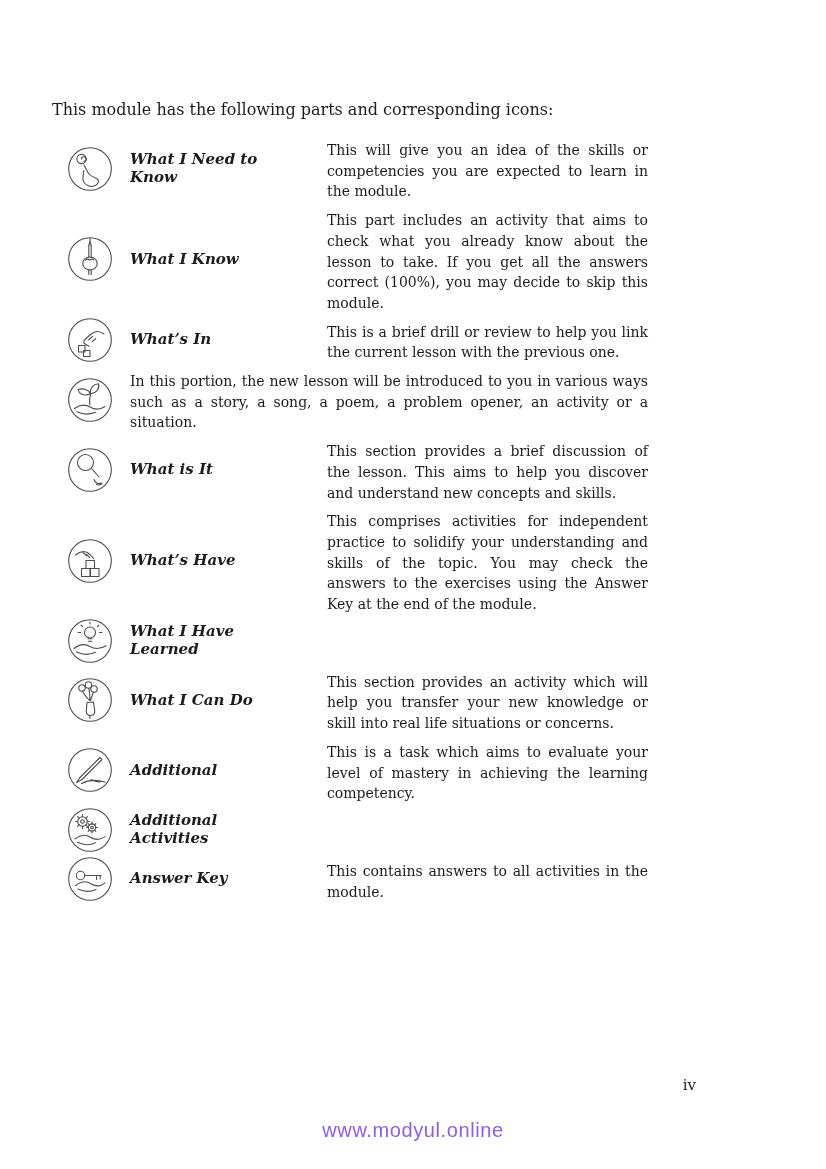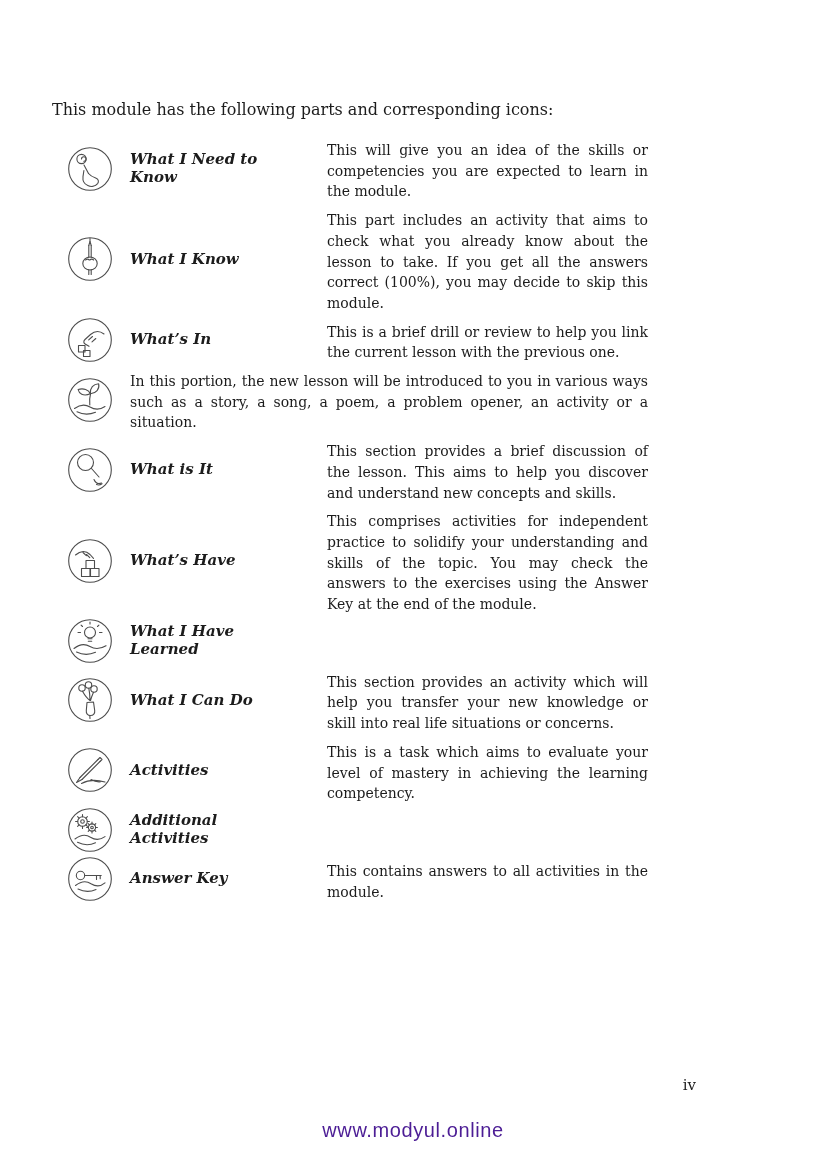--- a/index.html
+++ b/index.html
@@ -70,21 +70,21 @@
   }
   .watermark {
     position: absolute;
     top: 1119px;
     left: 0;
     width: 100%;
     text-align: center;
     font-family: "Liberation Sans", sans-serif;
     font-size: 20px;
     letter-spacing: 0.6px;
-    color: #4c1d95;
+    color: #8b5cf6;
   }
 </style>
 </head>
 <body>
 
 <div class="content">
 
   <p class="intro">This module has the following parts and corresponding icons:</p>
 
   <div class="row">
@@ -208,21 +208,21 @@
     <div class="icon-col">
       <svg viewBox="0 0 46 46" width="46" height="46">
         <circle cx="23" cy="23" r="21.3"></circle>
         <path d="M13 30.5L31 12.5M15 32.5L33 14.5"></path>
         <path d="M31 12.5l2-2M33 14.5l2-2M33 10.5l2 2"></path>
         <path d="M13 30.5l-3.5 5 5.5-3"></path>
         <path d="M14.5 36.5c6.5-3.5 14.5-4 23.5-1.5"></path>
         <path d="M24 32.5c3 1.8 6.3 2.6 9.5 2.3"></path>
       </svg>
     </div>
-    <div class="label-col">Activities</div>
+    <div class="label-col">Additional</div>
     <div class="desc-col">This is a task which aims to evaluate your level of mastery in achieving the learning competency.</div>
   </div>
 
   <div class="row">
     <div class="icon-col">
       <svg viewBox="0 0 46 46" width="46" height="46">
         <circle cx="23" cy="23" r="21.3"></circle>
         <circle cx="15.5" cy="14.5" r="4.8"></circle>
         <circle cx="15.5" cy="14.5" r="1.8"></circle>
         <path d="M15.5 9.7V7.6M15.5 19.3v2.1M10.7 14.5H8.6M20.3 14.5h2.1M12.1 11.1l-1.5-1.5M18.9 11.1l1.5-1.5M12.1 17.9l-1.5 1.5M18.9 17.9l1.5 1.5"></path>

